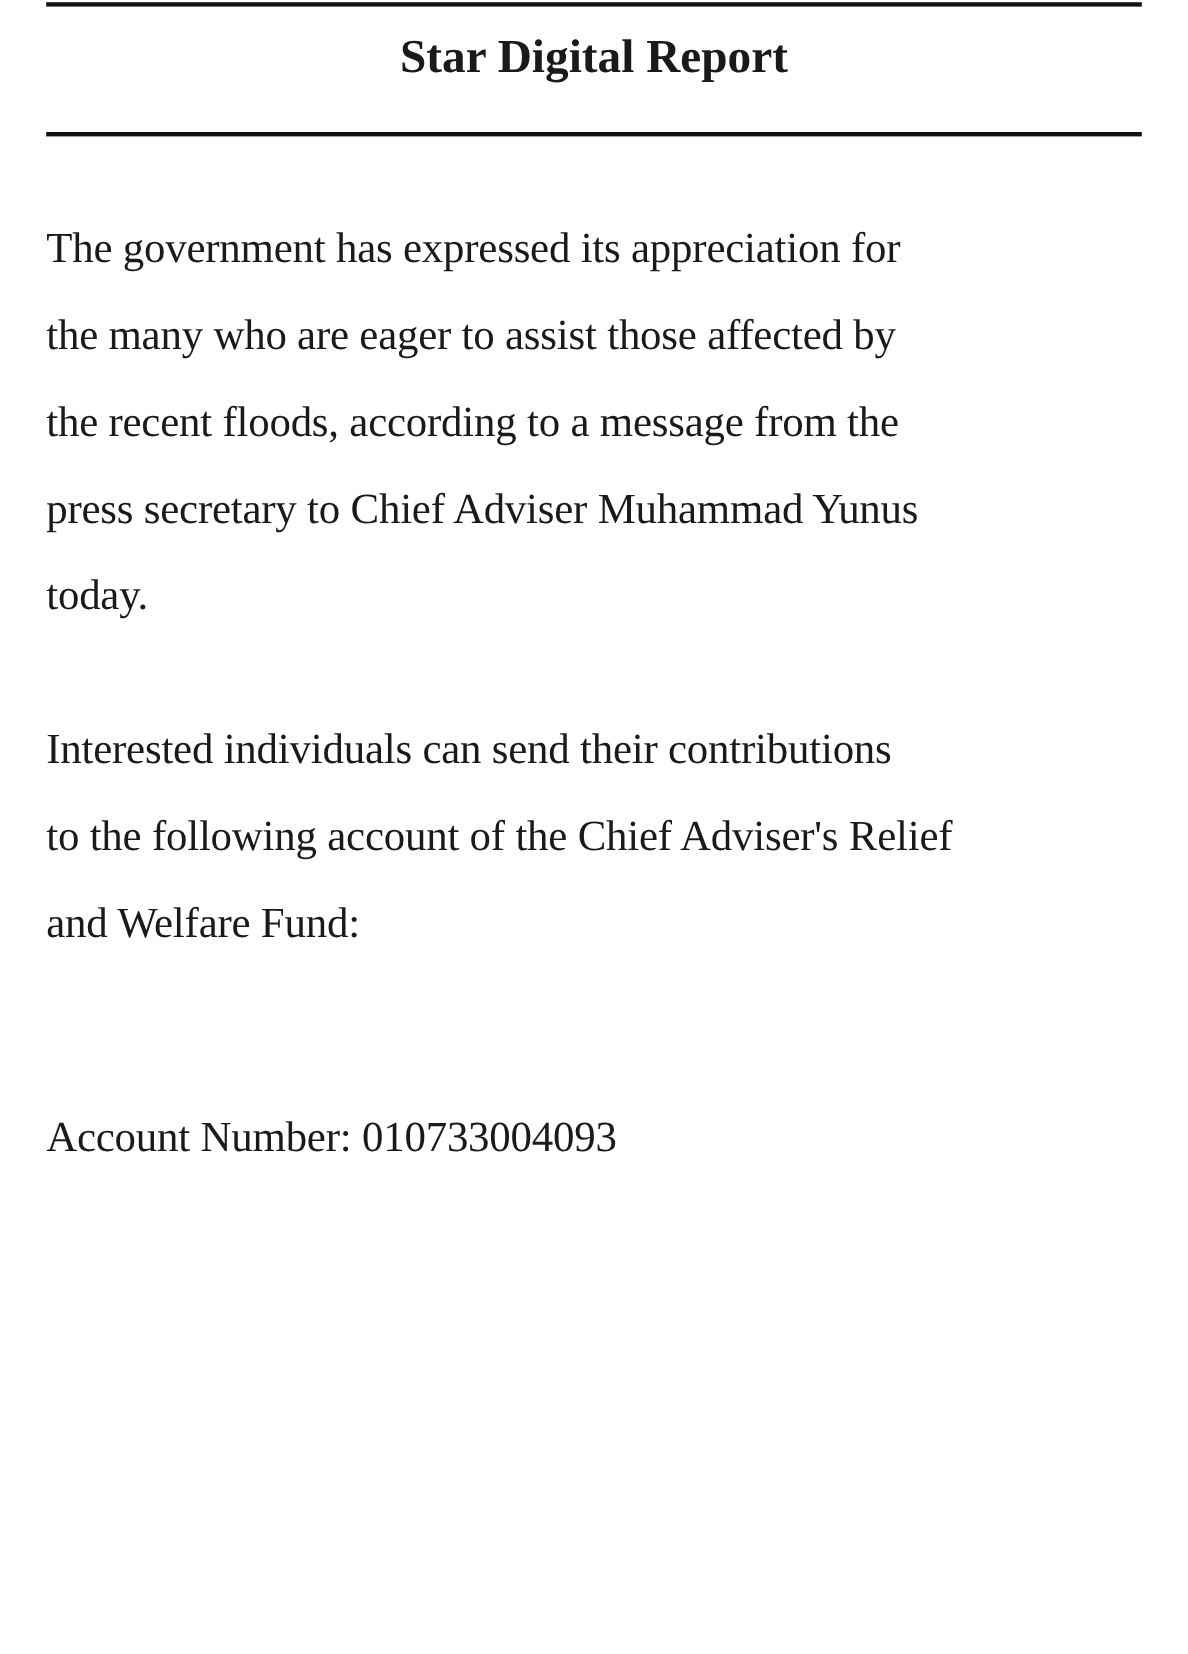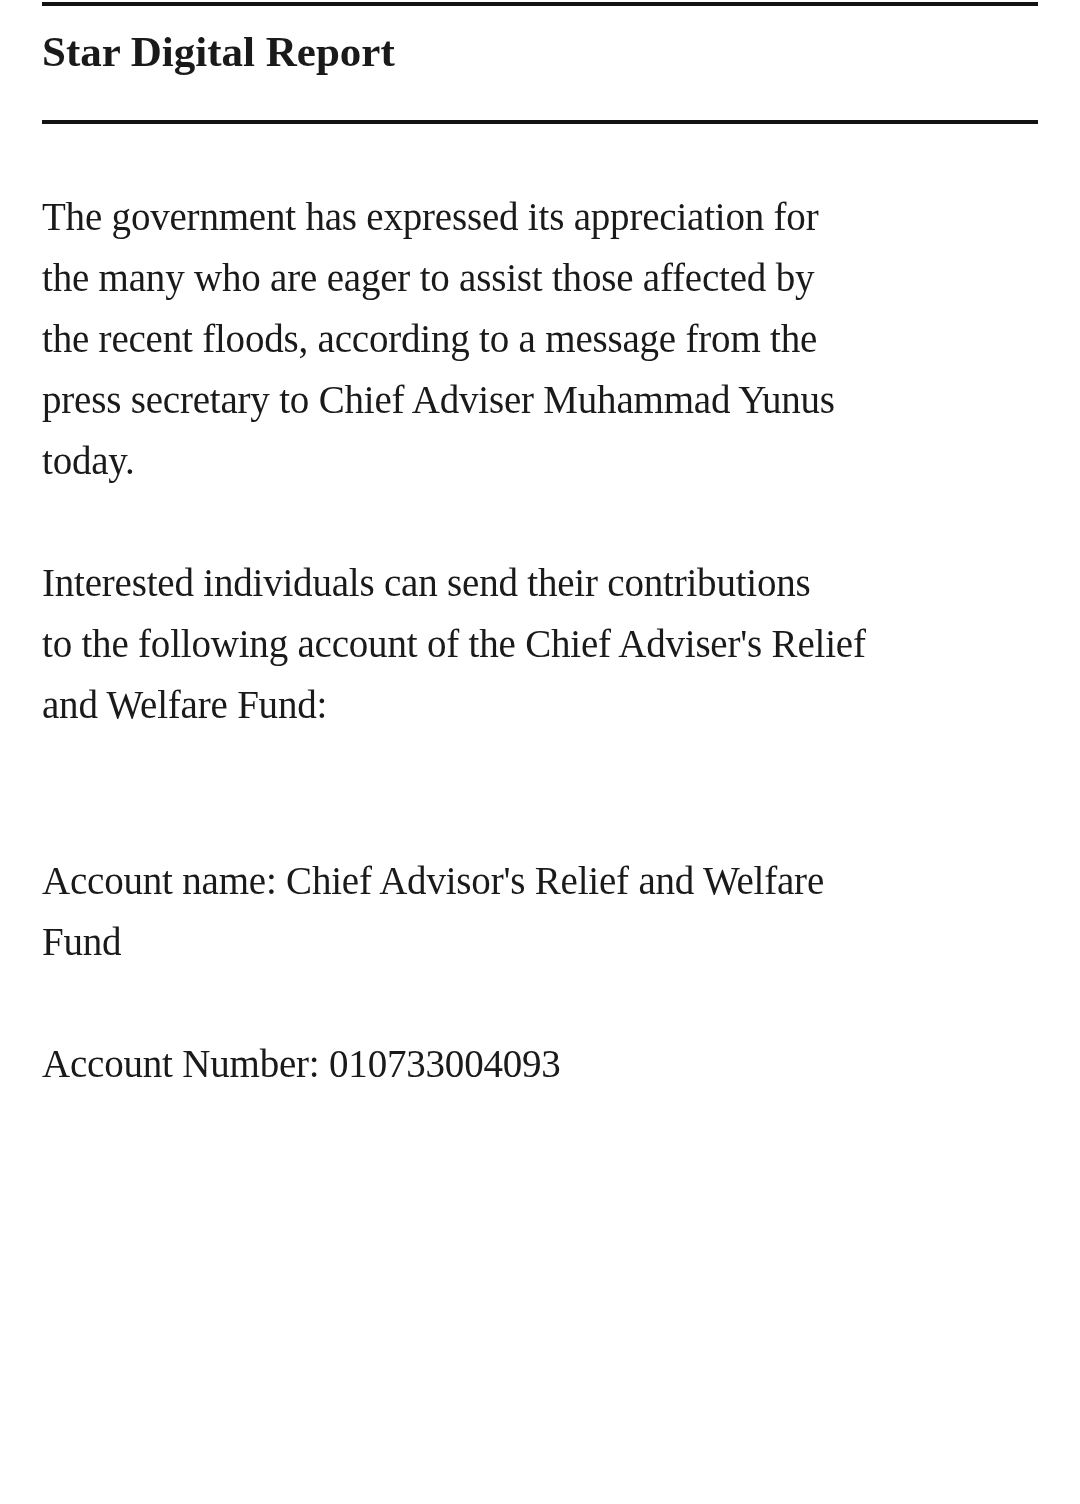--- a/index.html
+++ b/index.html
@@ -28,24 +28,25 @@
     width: 100%;
   }
   .rule-top { margin-top: 2px; }
   .rule-under-title { margin-top: 42px; }
   h1.page-title {
     font-size: 43px;
     line-height: 1.2;
     font-weight: bold;
     margin: 20px 0 0 0;
     letter-spacing: 0px;
+    text-align: center;
   }
   p.body-para {
     font-size: 39px;
-    line-height: 61px;
+    line-height: 79px;
     letter-spacing: -0.2px;
     margin: 0 0 61px 0;
     white-space: pre-line;
   }
   p.first-para { margin-top: 62px; }
   p.big-gap { margin-bottom: 115px; margin-top: 28px; }
   p.pre-last-gap { margin-bottom: 64px; }
   p.last-para { margin-bottom: 0; }
 </style>
 </head>
@@ -62,20 +63,18 @@
   <p class="body-para first-para">The government has expressed its appreciation for
 the many who are eager to assist those affected by
 the recent floods, according to a message from the
 press secretary to Chief Adviser Muhammad Yunus
 today.</p>
 
   <p class="body-para big-gap">Interested individuals can send their contributions
 to the following account of the Chief Adviser's Relief
 and Welfare Fund:</p>
 
-  <p class="body-para">Account name: Chief Advisor's Relief and Welfare
-Fund</p>
 
 
   <p class="body-para pre-last-gap">Account Number: 010733004093</p>
 
 
 </div>
 
 </body></html>

